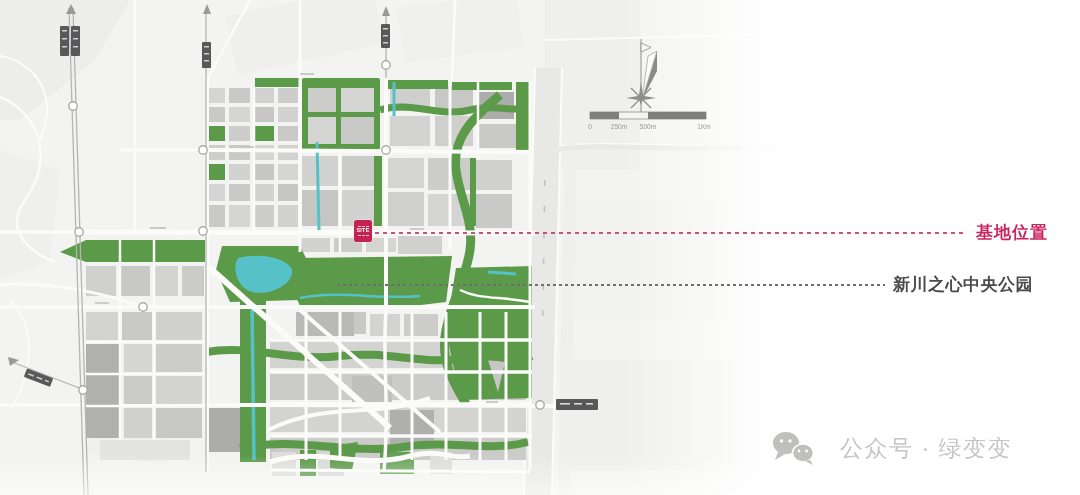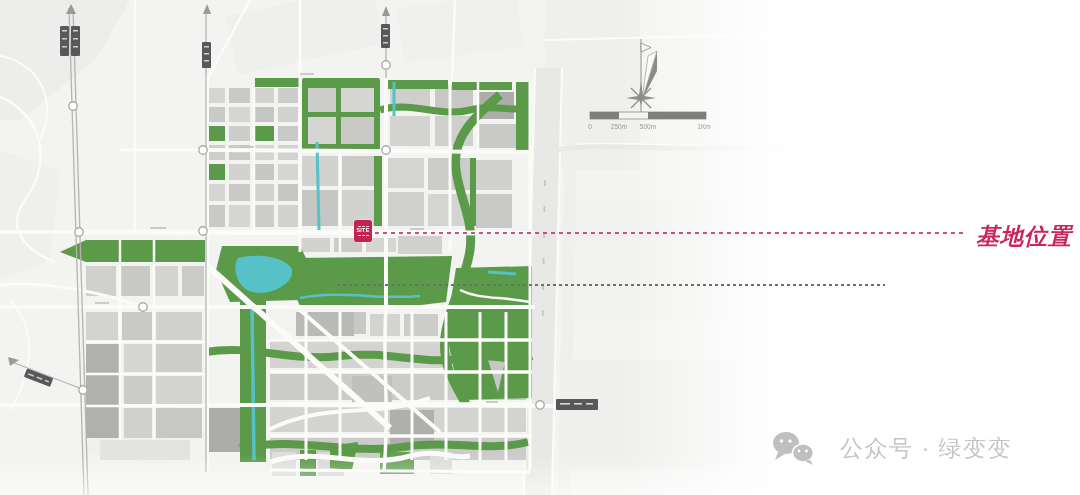--- a/index.html
+++ b/index.html
@@ -19,21 +19,21 @@
       align-items:center;justify-content:center;gap:1px;box-shadow:0 0 0 .5px rgba(255,255,255,.6);}
   .site-dash{width:11px;border-top:1px dashed rgba(255,255,255,.75);height:0;}
   #site-marker .lbl{font-size:5.5px;font-weight:700;color:#fff;letter-spacing:.2px;line-height:1;}
   
   .leader{position:absolute;height:2px;z-index:4;}
   #leader-site{left:375px;top:232px;width:592px;
       background:repeating-linear-gradient(90deg,#CE4F7D 0 4px,rgba(0,0,0,0) 4px 8px);}
   #leader-park{left:337px;top:284px;width:548px;
       background:repeating-linear-gradient(90deg,#6F6F6F 0 3px,rgba(0,0,0,0) 3px 6px);}
   
-  .anno{position:absolute;z-index:4;font-weight:700;font-size:23px;line-height:1.2;white-space:nowrap;font-style:italic;}
+  .anno{position:absolute;z-index:4;font-weight:700;font-size:17px;line-height:1.2;white-space:nowrap;}
   #anno-site{left:976px;top:223px;color:#C9255C;letter-spacing:1px;}
   #anno-park{left:893px;top:275px;color:#4A4A4A;letter-spacing:.5px;}
   
   #watermark{position:absolute;left:772px;top:430px;z-index:4;display:flex;align-items:center;gap:22px;}
   #watermark .wm-text{font-size:23px;color:#C5C5C5;font-weight:500;letter-spacing:1.5px;white-space:nowrap;}
 </style>
 </head>
 <body>
 
 <div id="stage">
@@ -354,20 +354,21 @@
   <div id="site-marker">
     <div class="site-dash"></div>
     <span class="lbl">SITE</span>
     <div class="site-dash"></div>
   </div>
 
   <div id="leader-site" class="leader"></div>
   <div id="leader-park" class="leader"></div>
 
   <div id="anno-site" class="anno">基地位置</div>
+  <div id="anno-park" class="anno">新川之心中央公园</div>
 
   <div id="watermark">
     <svg width="46" height="36" viewBox="0 0 46 36">
       <ellipse cx="14" cy="13" rx="13" ry="11" fill="#BFBFBD"></ellipse>
       <polygon points="6,22 3,30 13,24" fill="#BFBFBD"></polygon>
       <circle cx="9.5" cy="11" r="1.7" fill="#FFFFFF"></circle>
       <circle cx="18" cy="11" r="1.7" fill="#FFFFFF"></circle>
       <ellipse cx="31" cy="23" rx="10.5" ry="9" fill="#BFBFBD" stroke="#FFFFFF" stroke-width="1.6"></ellipse>
       <polygon points="38,30 41,35 33,31" fill="#BFBFBD"></polygon>
       <circle cx="27" cy="21" r="1.4" fill="#FFFFFF"></circle>

